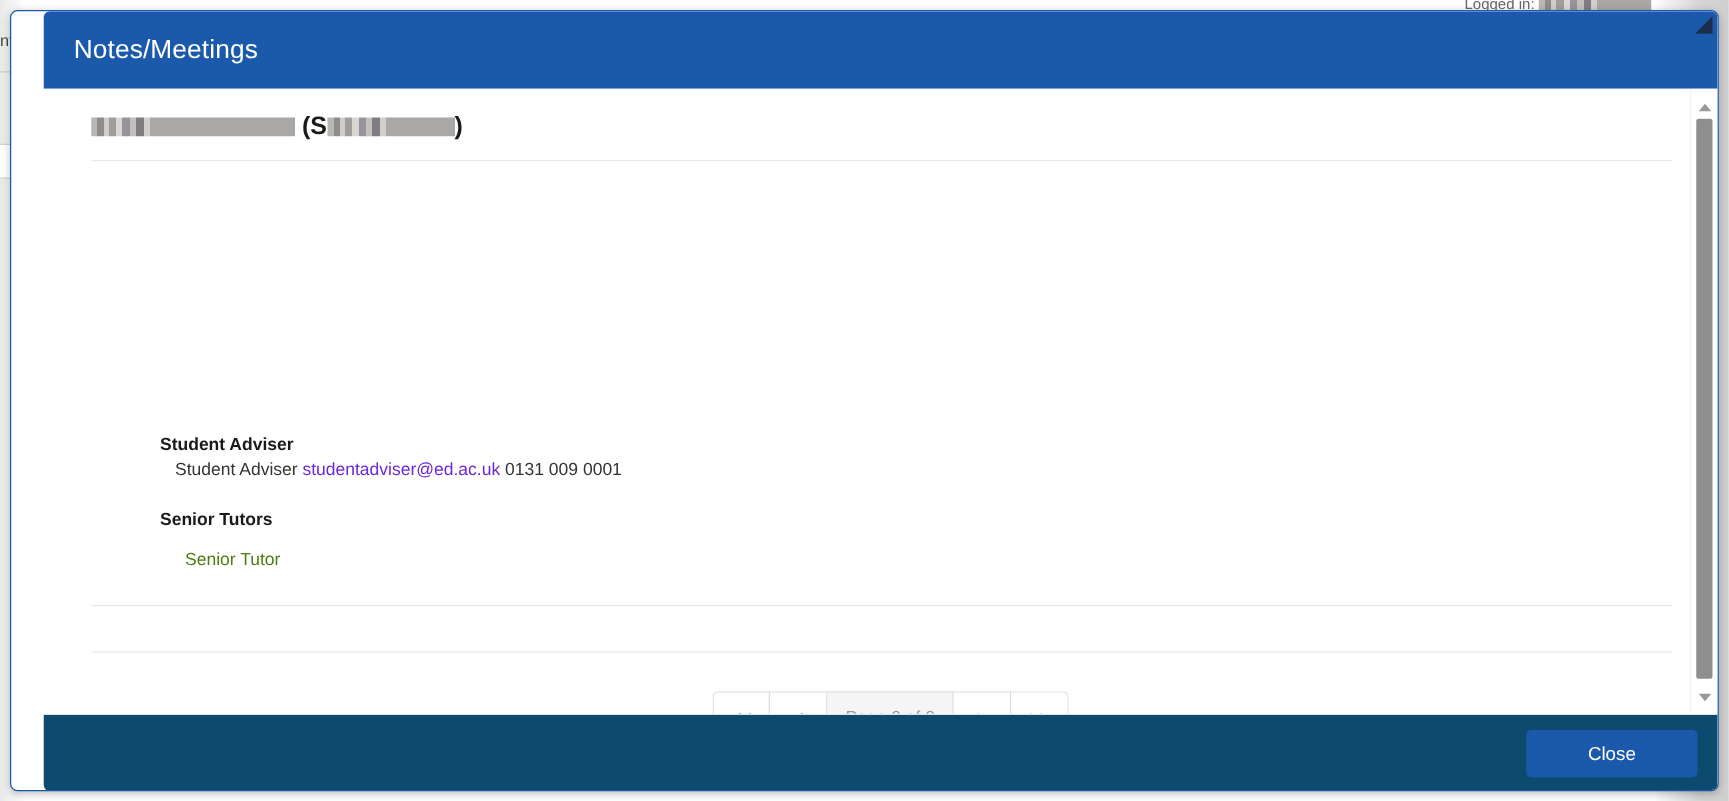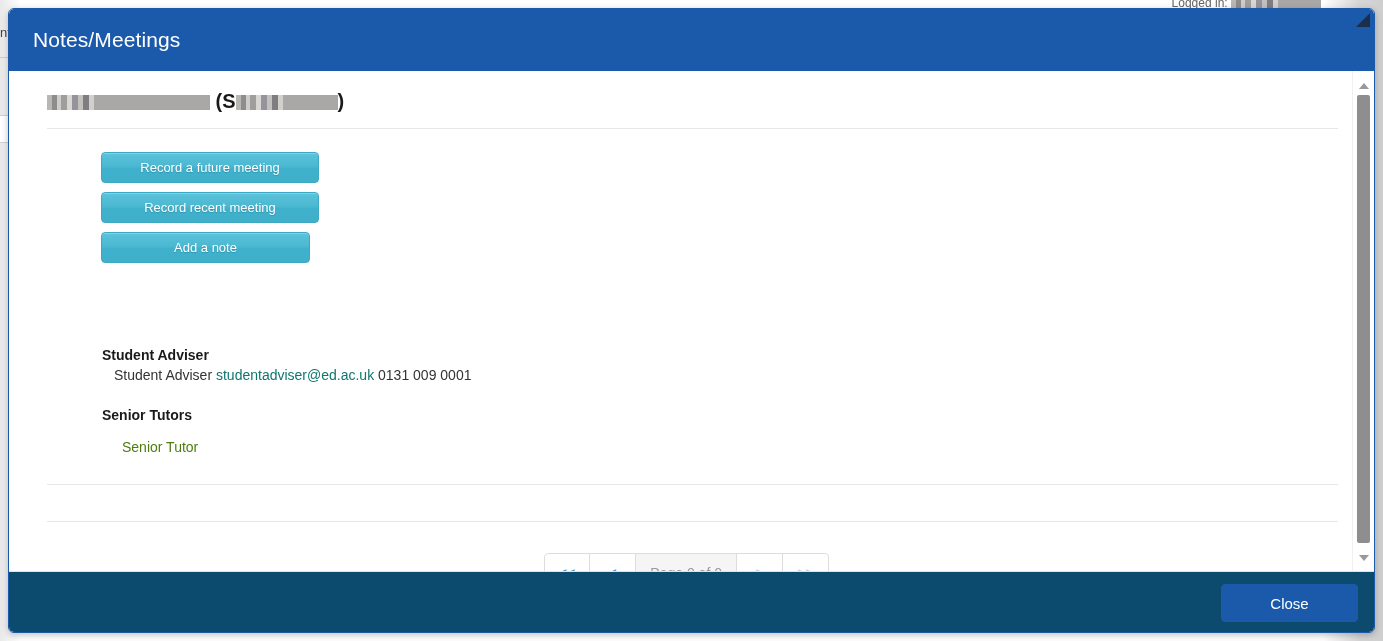--- a/index.html
+++ b/index.html
@@ -72,20 +72,21 @@
   
   .modal {
     position: absolute;
     left: 8px; top: 8px;
     width: 1367px; height: 625px;
     border: 1px solid #1b5aab;
     border-radius: 6px;
     background: #ffffff;
     box-shadow: 0 2px 7px rgba(0,0,0,0.25);
     overflow: hidden;
+    padding-left: 26px;
   }
   .modal-header {
     position: relative;
     height: 62px;
     background: #1b5aab;
     border-top-left-radius: 5px;
     border-top-right-radius: 5px;
   }
   .modal-title {
     position: absolute;
@@ -168,21 +169,21 @@
   .section-head.tutors  { top: 336px; }
 
   .adviser-row {
     position: absolute;
     left: 105px; top: 296px;
     font-size: 14px;
     color: #333333;
     white-space: nowrap;
   }
   .adviser-row a {
-    color: #0f766e;
+    color: #6d28d9;
     text-decoration: none;
   }
 
   .tutor-row {
     position: absolute;
     left: 113px; top: 368px;
     font-size: 14px;
     color: #4d7c0f;
     white-space: nowrap;
   }
@@ -320,25 +321,20 @@
   <div class="modal-body">
     <div class="body-inner">
 
       <div class="student-line">
         <span class="redact name"></span>
         <span>(S</span><span class="redact sid"></span><span>)</span>
       </div>
 
       <div class="hr-top"></div>
 
-      <div class="btn-stack">
-        <button class="teal-btn w1">Record a future meeting</button>
-        <button class="teal-btn w2">Record recent meeting</button>
-        <button class="teal-btn w3">Add a note</button>
-      </div>
 
       <div class="section-head adviser">Student Adviser</div>
       <div class="adviser-row">
         <span>Student Adviser</span>
         <a href="#">studentadviser@ed.ac.uk</a>
         <span>0131 009 0001</span>
       </div>
 
       <div class="section-head tutors">Senior Tutors</div>
       <div class="tutor-row">Senior Tutor</div>

